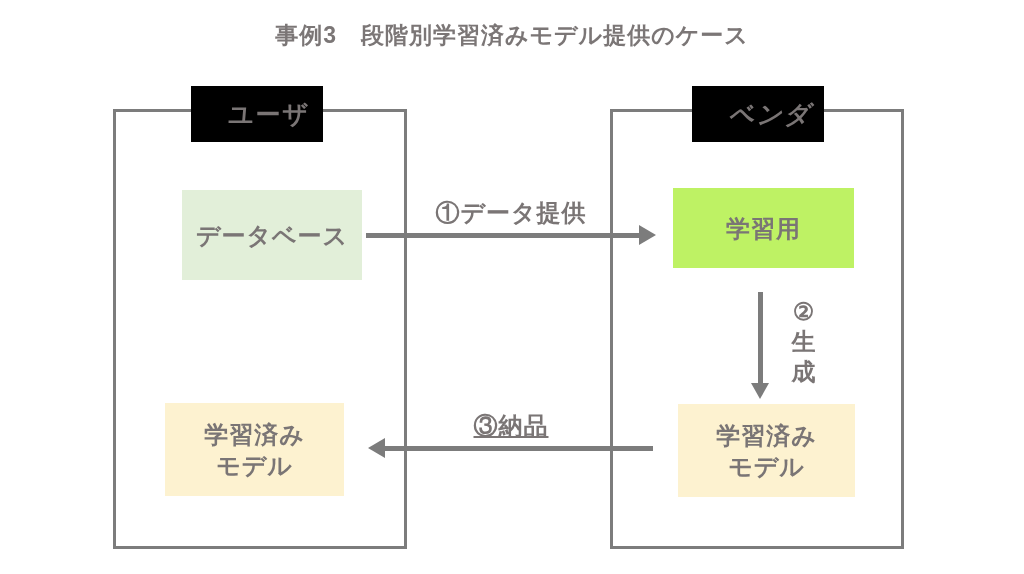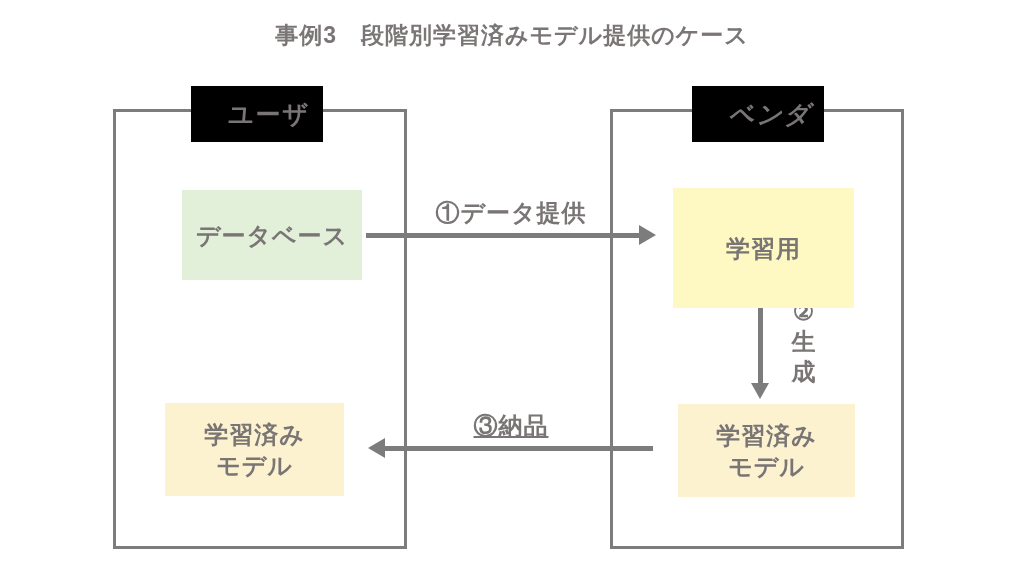--- a/index.html
+++ b/index.html
@@ -28,21 +28,21 @@
     font-size:25px; letter-spacing:2px; z-index:2;padding-left:24px;
   }
   .lane-label.user   { left:191px; top:86px; }
   .lane-label.vendor { left:692px; top:86px;font-style:italic; }
   .node {
     position:absolute; z-index:1;
     display:flex; flex-direction:column; align-items:center; justify-content:center;
     font-size:24px; line-height:31px; letter-spacing:1px; text-align:center;
   }
   .node-database     { left:165px; top:190px; width:180px; height:90px; background:#e2efd9;margin-left:17px; }
-  .node-training     { left:673px; top:188px; width:181px; height:120px; background:#fef9c3; }
+  .node-training     { left:673px; top:188px; width:181px; height:80px; background:#bef264; }
   .node-model-user   { left:165px; top:403px; width:179px; height:93px; background:#fdf2d0; }
   .node-model-vendor { left:678px; top:404px; width:177px; height:93px; background:#fdf2d0; }
   .shaft { position:absolute; background:#7c7c7c; }
   .head  { position:absolute; width:0; height:0; }
   .arrow1-shaft { left:366px; top:233px; width:274px; height:5px; }
   .arrow1-head  { left:639px; top:225px;
                   border-top:10px solid transparent; border-bottom:10px solid transparent;
                   border-left:17px solid #7c7c7c; }
   .arrow3-shaft { left:385px; top:446px; width:268px; height:5px; }
   .arrow3-head  { left:368px; top:438px;

